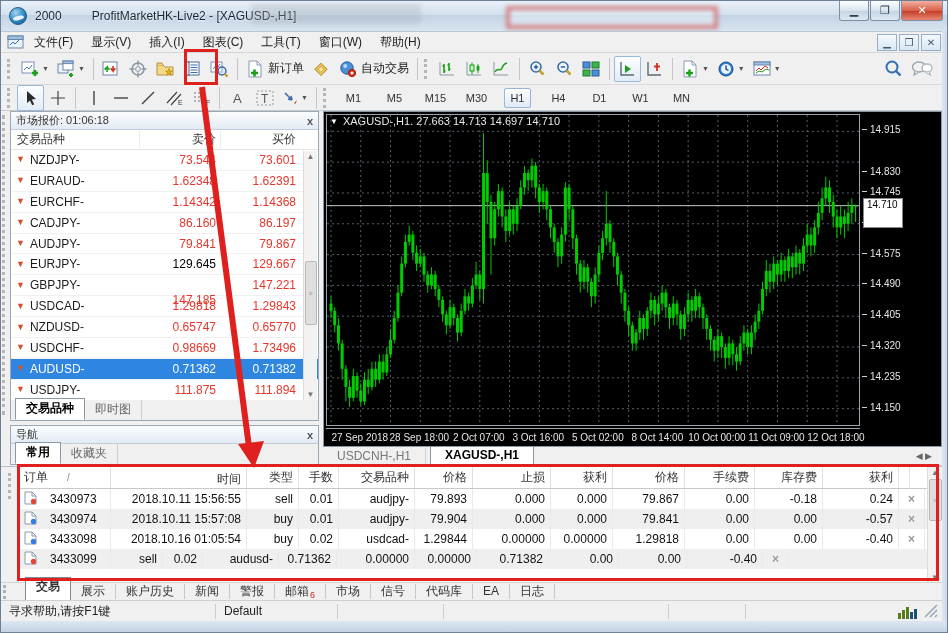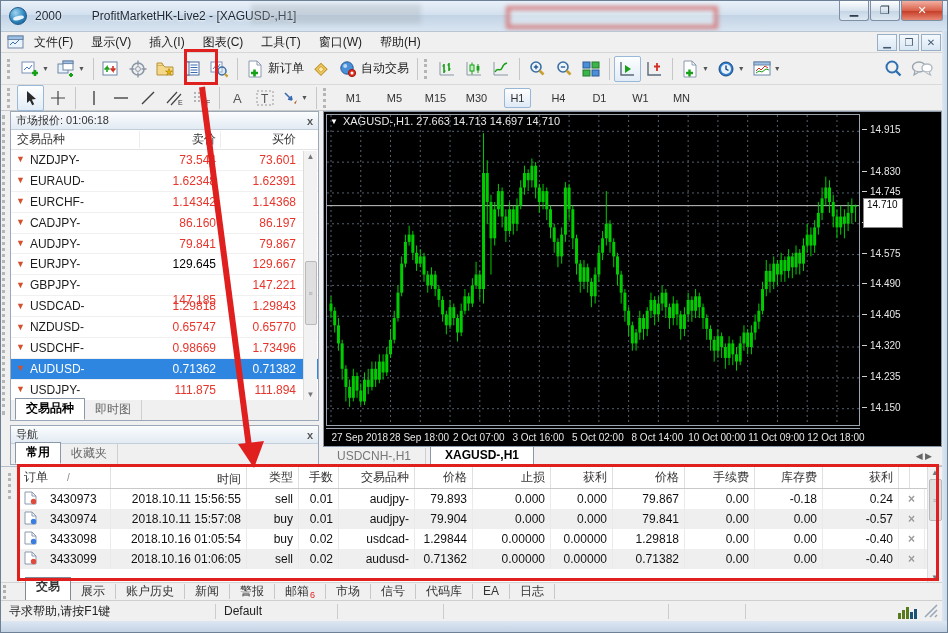--- a/index.html
+++ b/index.html
@@ -1095,23 +1095,20 @@
         </div>
         <div class="t-row">
           <span class="t-cell left" style="width: 92px;">
             <span><svg width="13" height="14" viewBox="0 0 13 14">
                 <path d="M1 1h7l4 4v8H1z" fill="#fff" stroke="#8a9ab0"></path>
                 <path d="M8 1v4h4" fill="none" stroke="#8a9ab0"></path>
                 <circle cx="9.5" cy="10.5" r="2.7" fill="#e04a3a"></circle>
               </svg></span>
             <span>3433099</span>
           </span>
-          <span class="t-cell" style="width: 136px;">
-            <span>2018.10.16 01:06:05</span>
-          </span>
           <span class="t-cell" style="width: 52px;">
             <span>sell</span>
           </span>
           <span class="t-cell" style="width: 40px;">
             <span>0.02</span>
           </span>
           <span class="t-cell" style="width: 76px;">
             <span>audusd-</span>
           </span>
           <span class="t-cell" style="width: 58px;">

